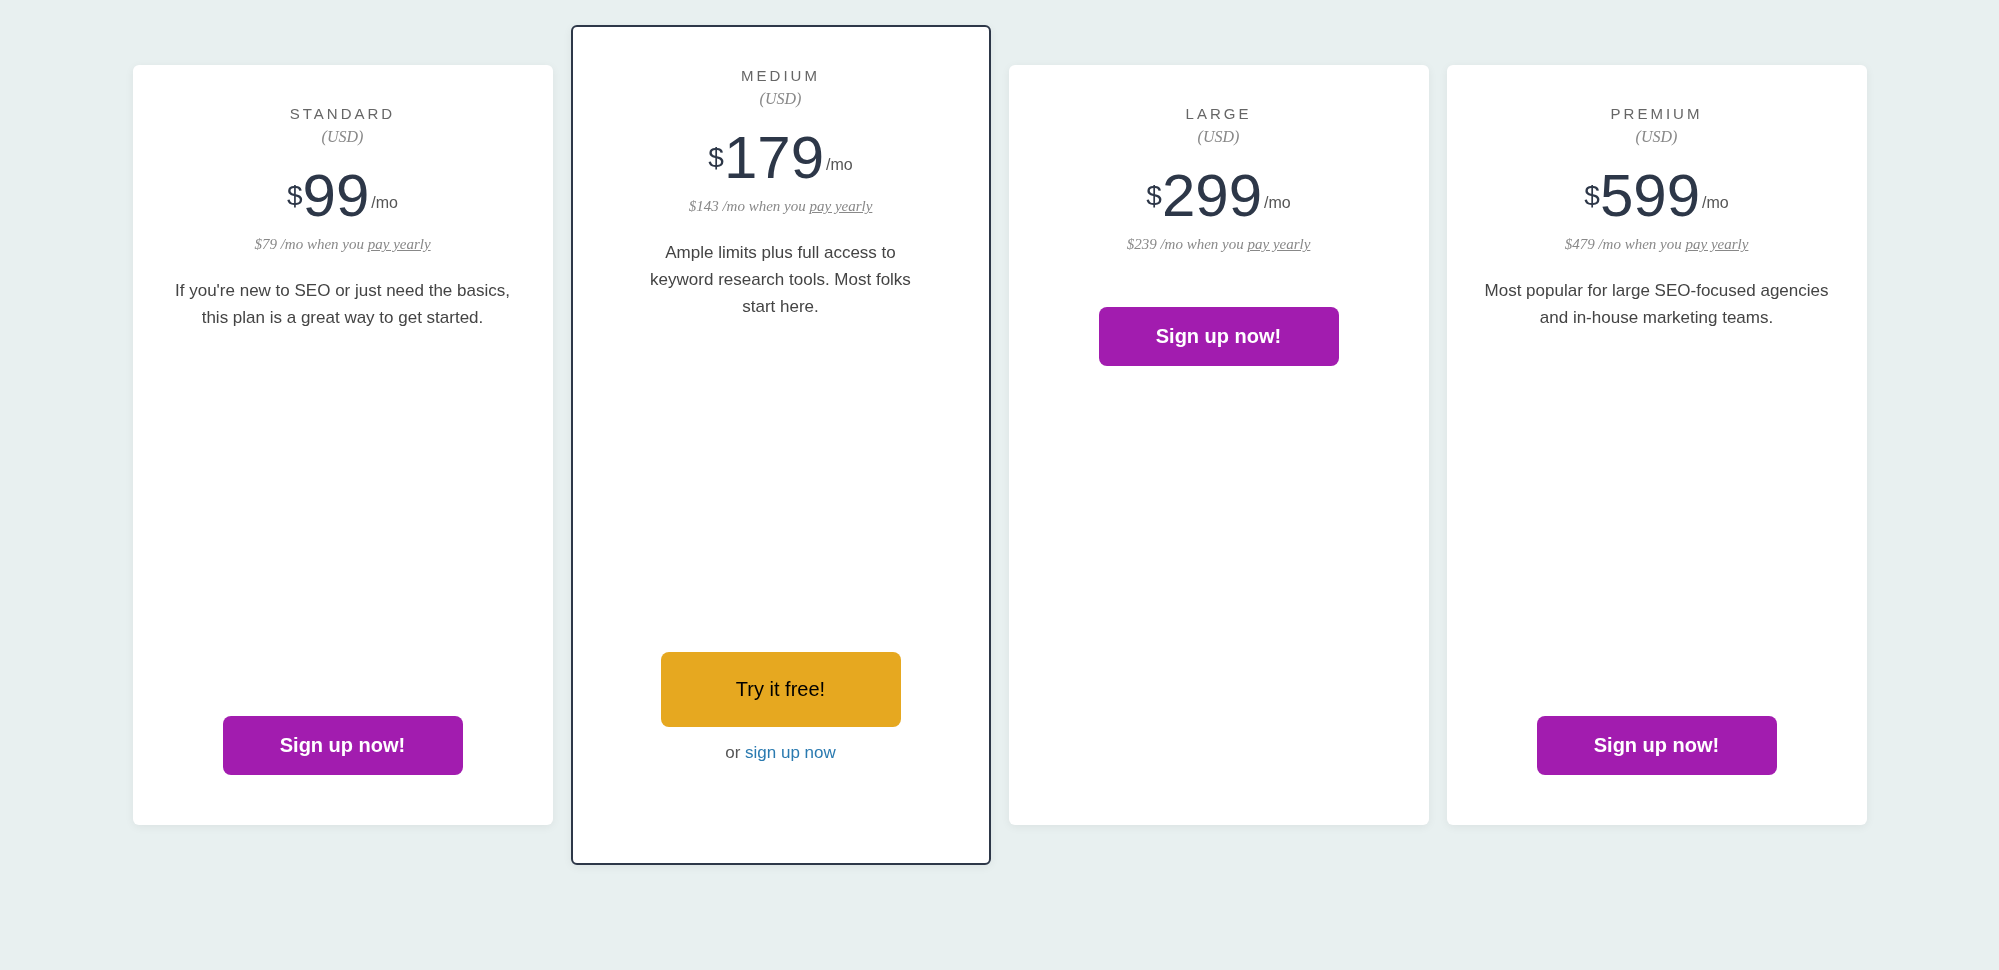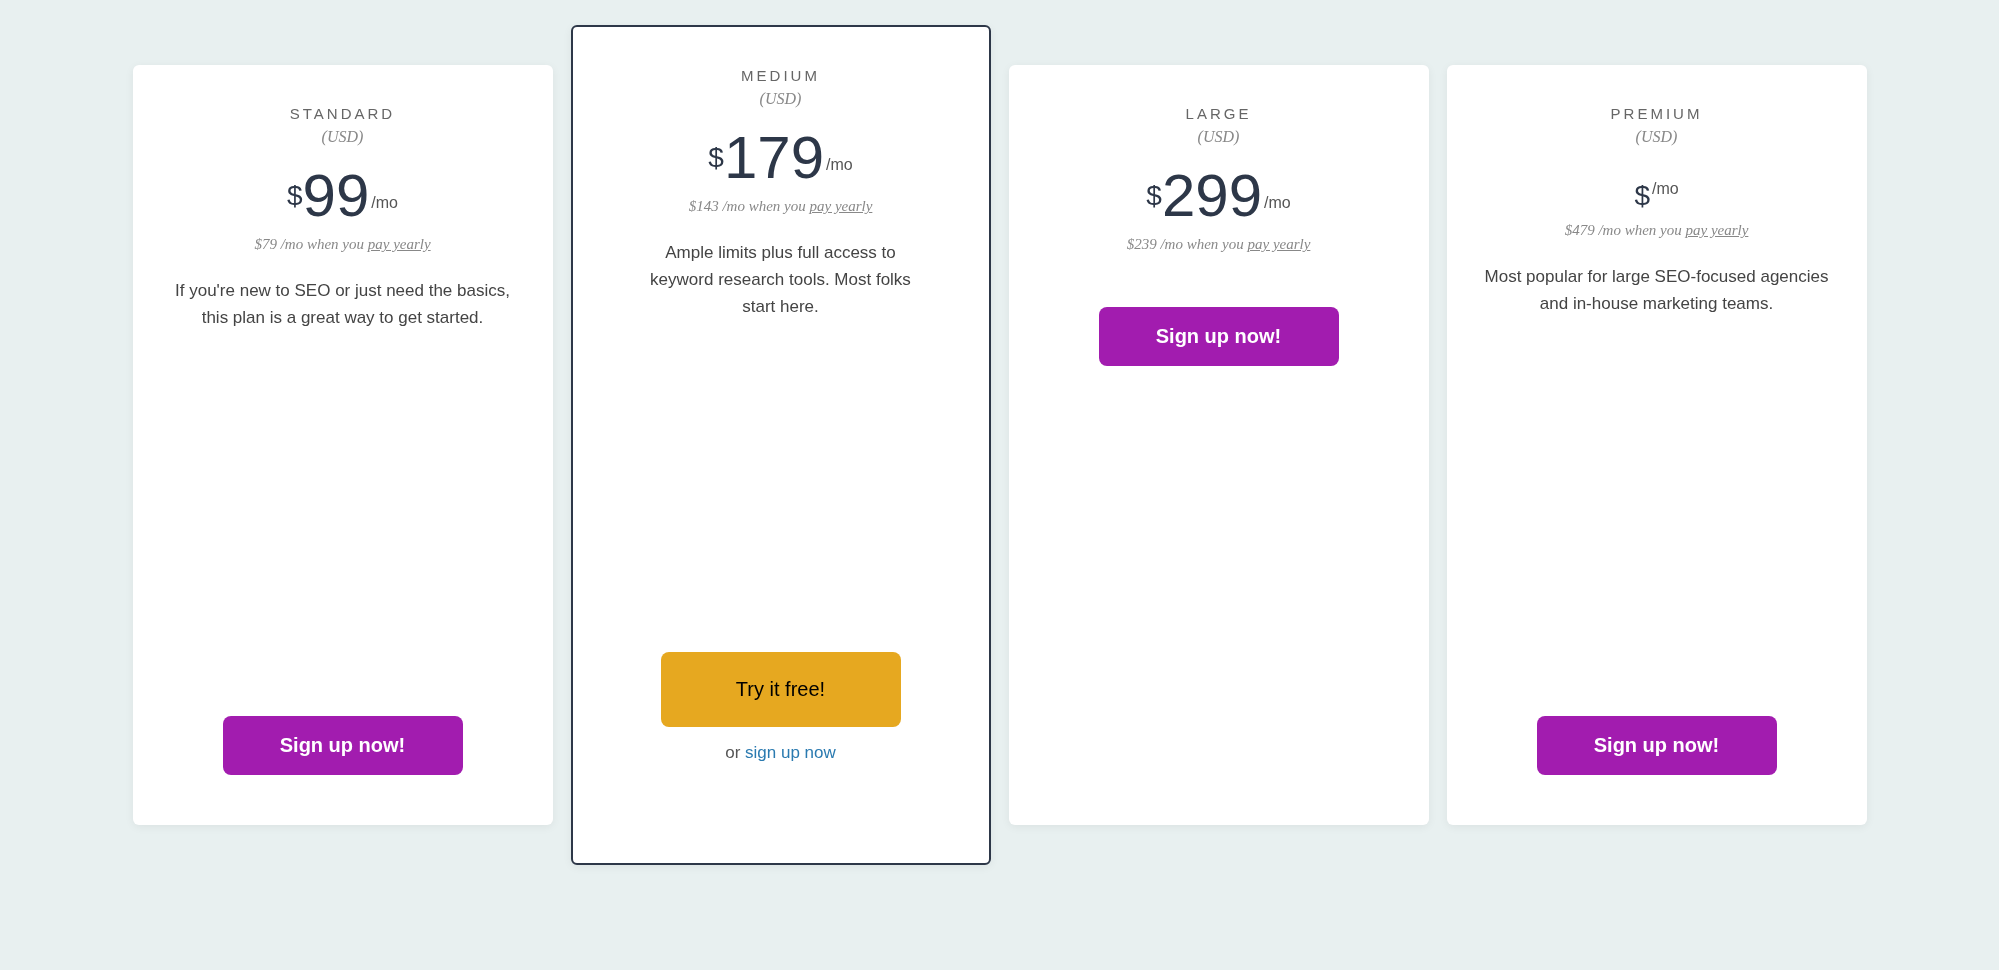--- a/index.html
+++ b/index.html
@@ -232,20 +232,21 @@
       <span>$239 /mo when you </span><a href="#">pay yearly</a>
     </div>
     <button class="btn-signup">Sign up now!</button>
   </div>
 
   <div class="plan-card">
     <div class="plan-name">PREMIUM</div>
     <div class="plan-currency">(USD)</div>
     <div class="price-wrapper">
       <span class="dollar-sign">$</span>
+      <span class="price-amount">599</span>
       <span class="per-month">/mo</span>
     </div>
     <div class="yearly-price">
       <span>$479 /mo when you </span><a href="#">pay yearly</a>
     </div>
     <div class="plan-description">Most popular for large SEO-focused agencies and in-house marketing teams.</div>
     <button class="btn-signup">Sign up now!</button>
   </div>
 
 </div>

